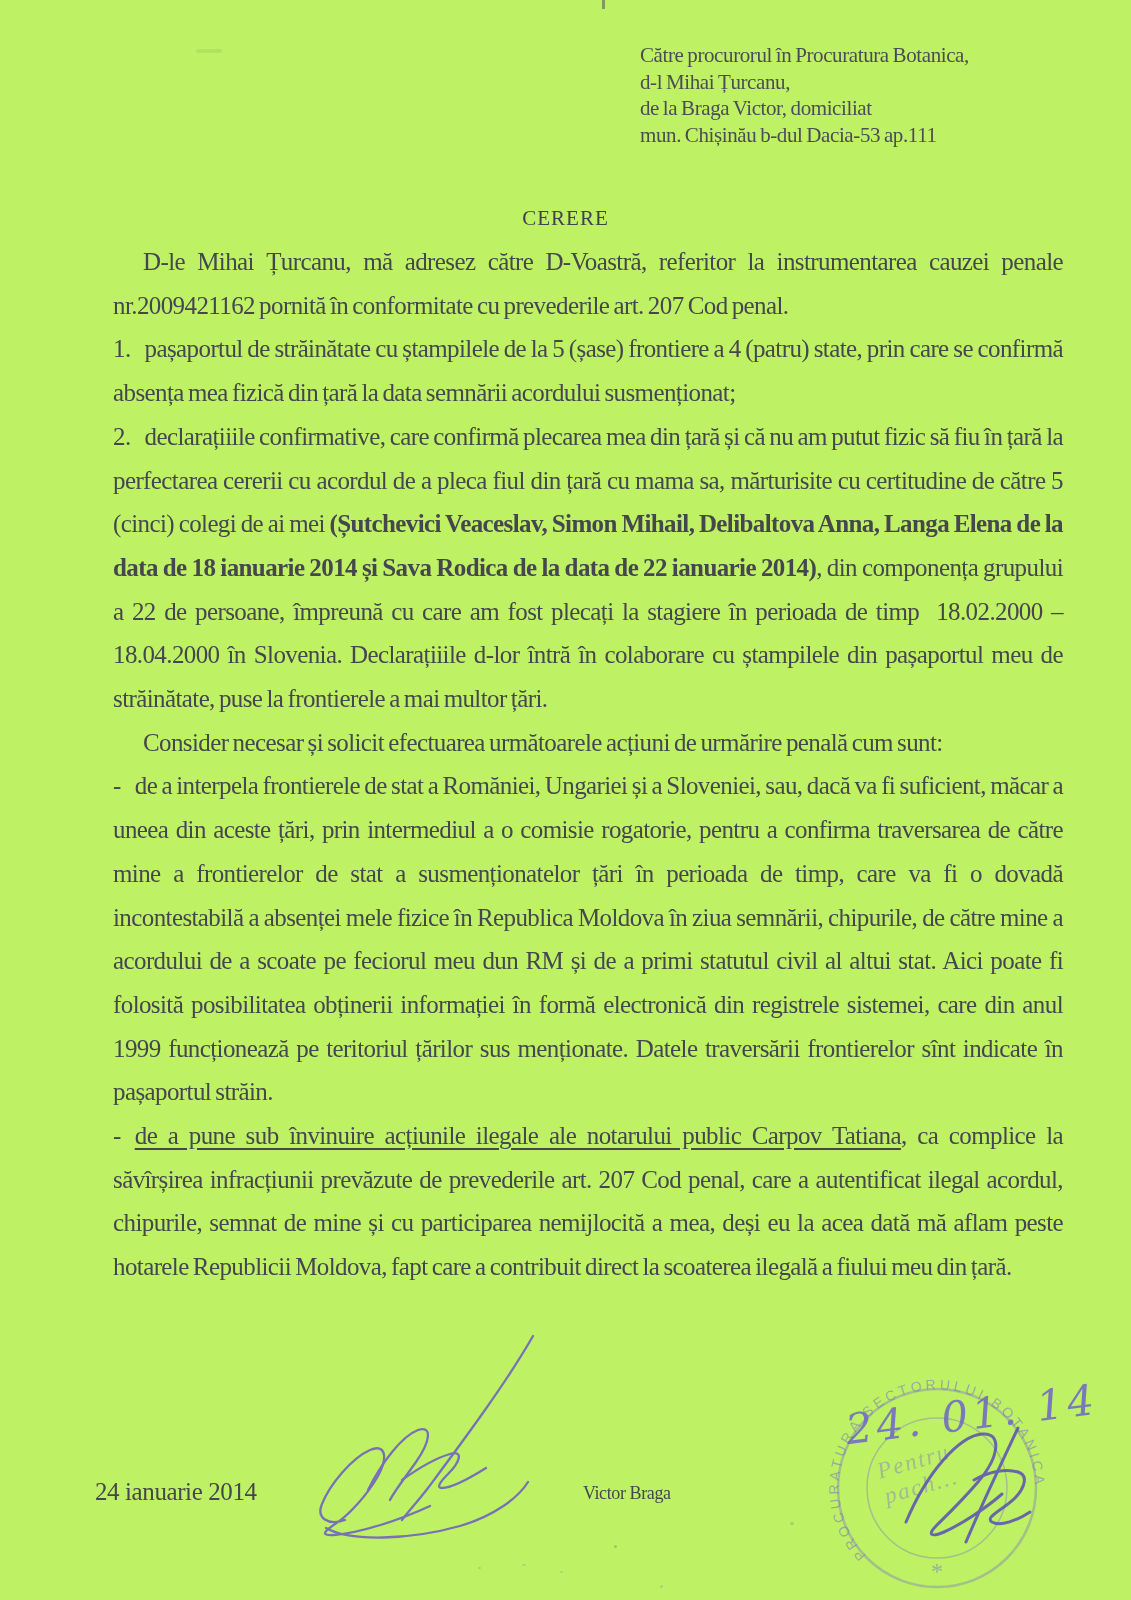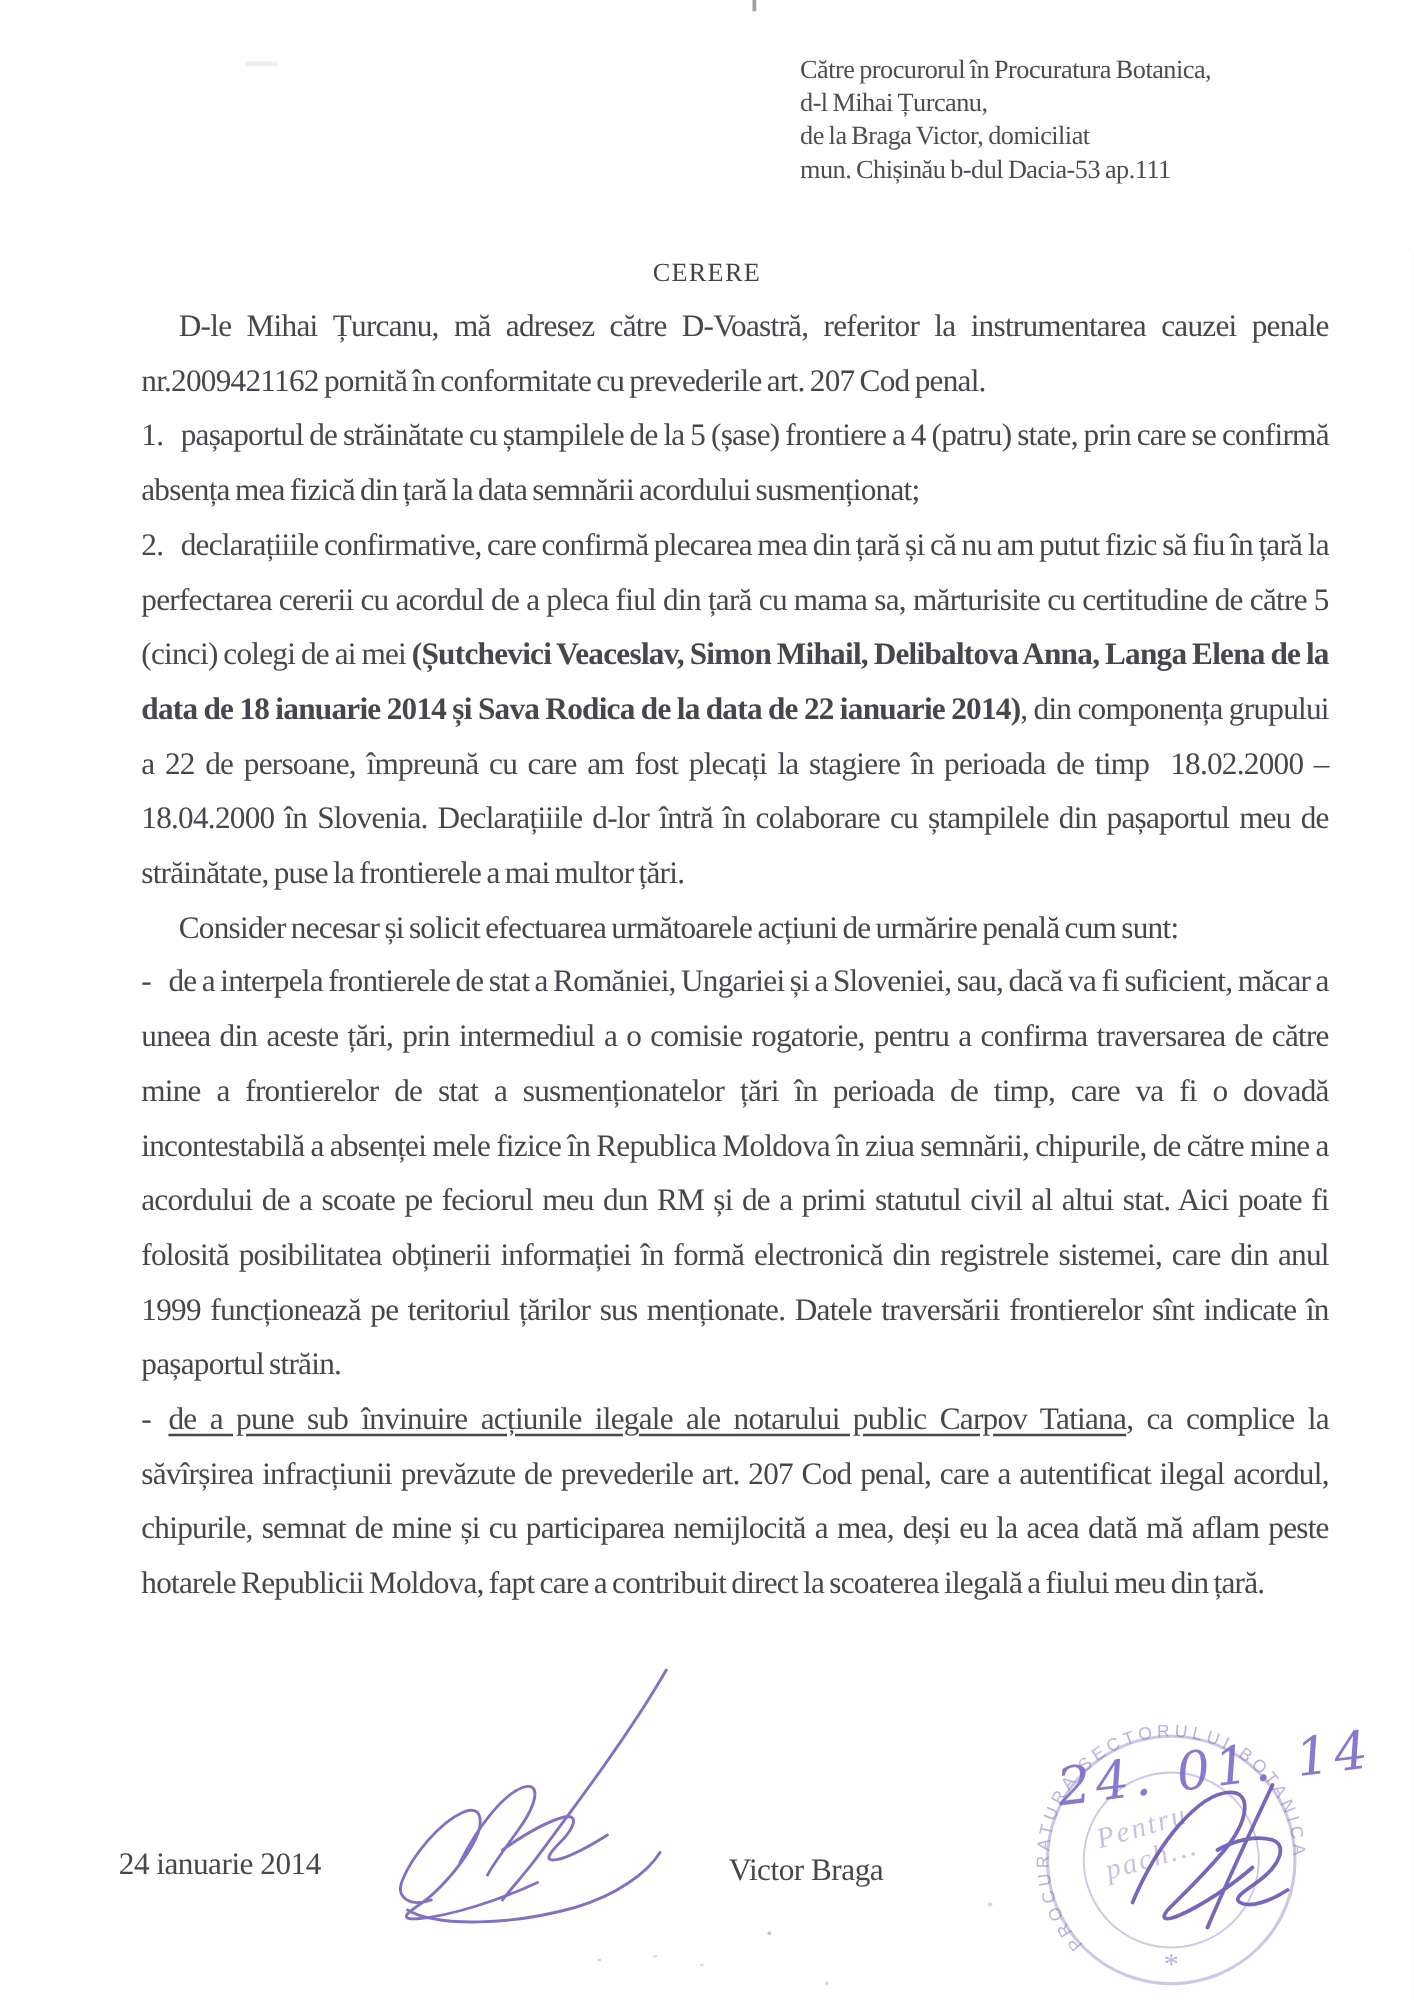--- a/index.html
+++ b/index.html
@@ -1,20 +1,20 @@
 <!DOCTYPE html>
 <html><head>
 <meta charset="utf-8">
 <style>
   html,body{margin:0;padding:0;background:#e9e9e9;}
   .page{
     position:relative;
     width:1131px;height:1600px;
     margin:0 auto;
-    background:#ffffff;
+    background:#bef264;
     overflow:hidden;
     font-family:"Liberation Serif","DejaVu Serif",serif;
     color:#45454e;
   }
   .letter-header{
     position:absolute;left:640px;top:42px;width:440px;
     font-size:21px;line-height:26.5px;
     letter-spacing:-0.4px;word-spacing:-1px;
     color:#4c4c56;
   }
@@ -36,21 +36,21 @@
   .indent{text-indent:30px;}
   .marker{margin-right:14px;}
   .b{font-weight:bold;}
   .u{text-decoration:underline;text-underline-offset:4px;}
   .footer-date{
     position:absolute;left:95px;top:1478px;
     font-size:25px;letter-spacing:-0.4px;color:#46464e;text-align:right;
   }
   .signer-name{
     position:absolute;left:583px;top:1483px;
-    font-size:25px;letter-spacing:-0.4px;color:#46464e;
+    font-size:18px;letter-spacing:-0.4px;color:#46464e;
   }
   .sig-main{position:absolute;left:290px;top:1330px;}
   .stamp-wrap{position:absolute;left:822px;top:1378px;width:230px;height:222px;}
   .stamp-date{
     position:absolute;left:845px;top:1390px;
     font-size:42px;font-style:italic;
     font-family:"DejaVu Serif",serif;
     color:rgba(110,100,200,0.85);
     transform:rotate(-7deg);
     letter-spacing:4px;white-space:nowrap;

